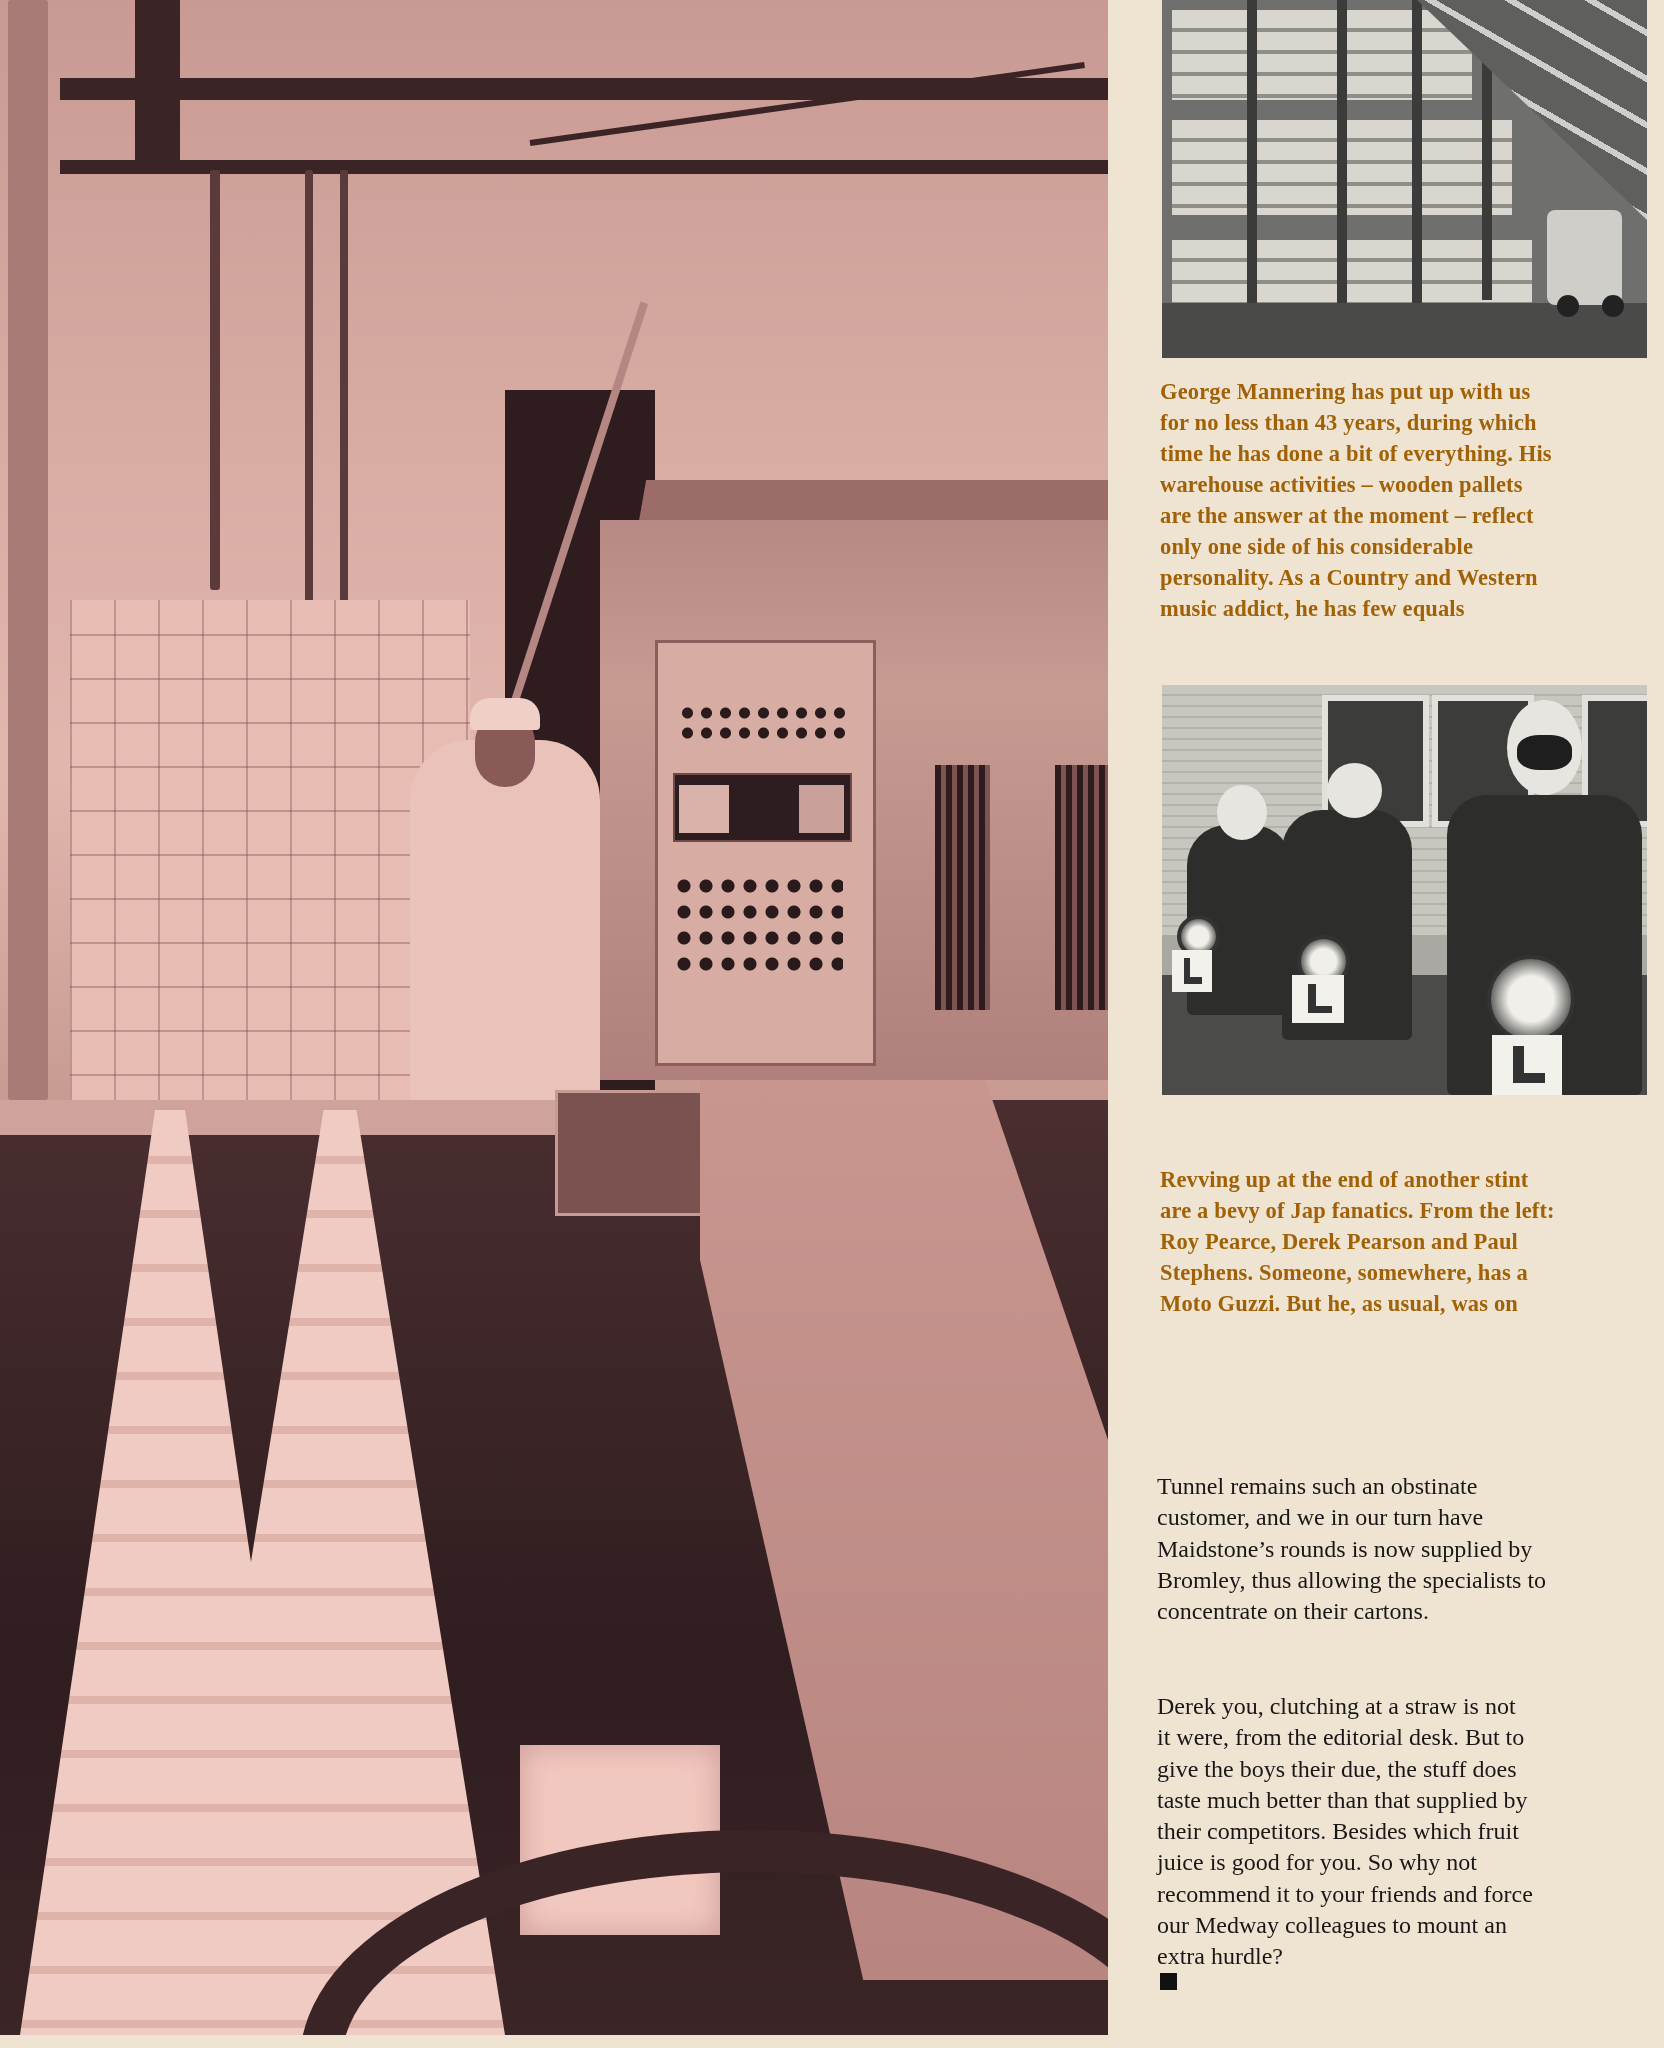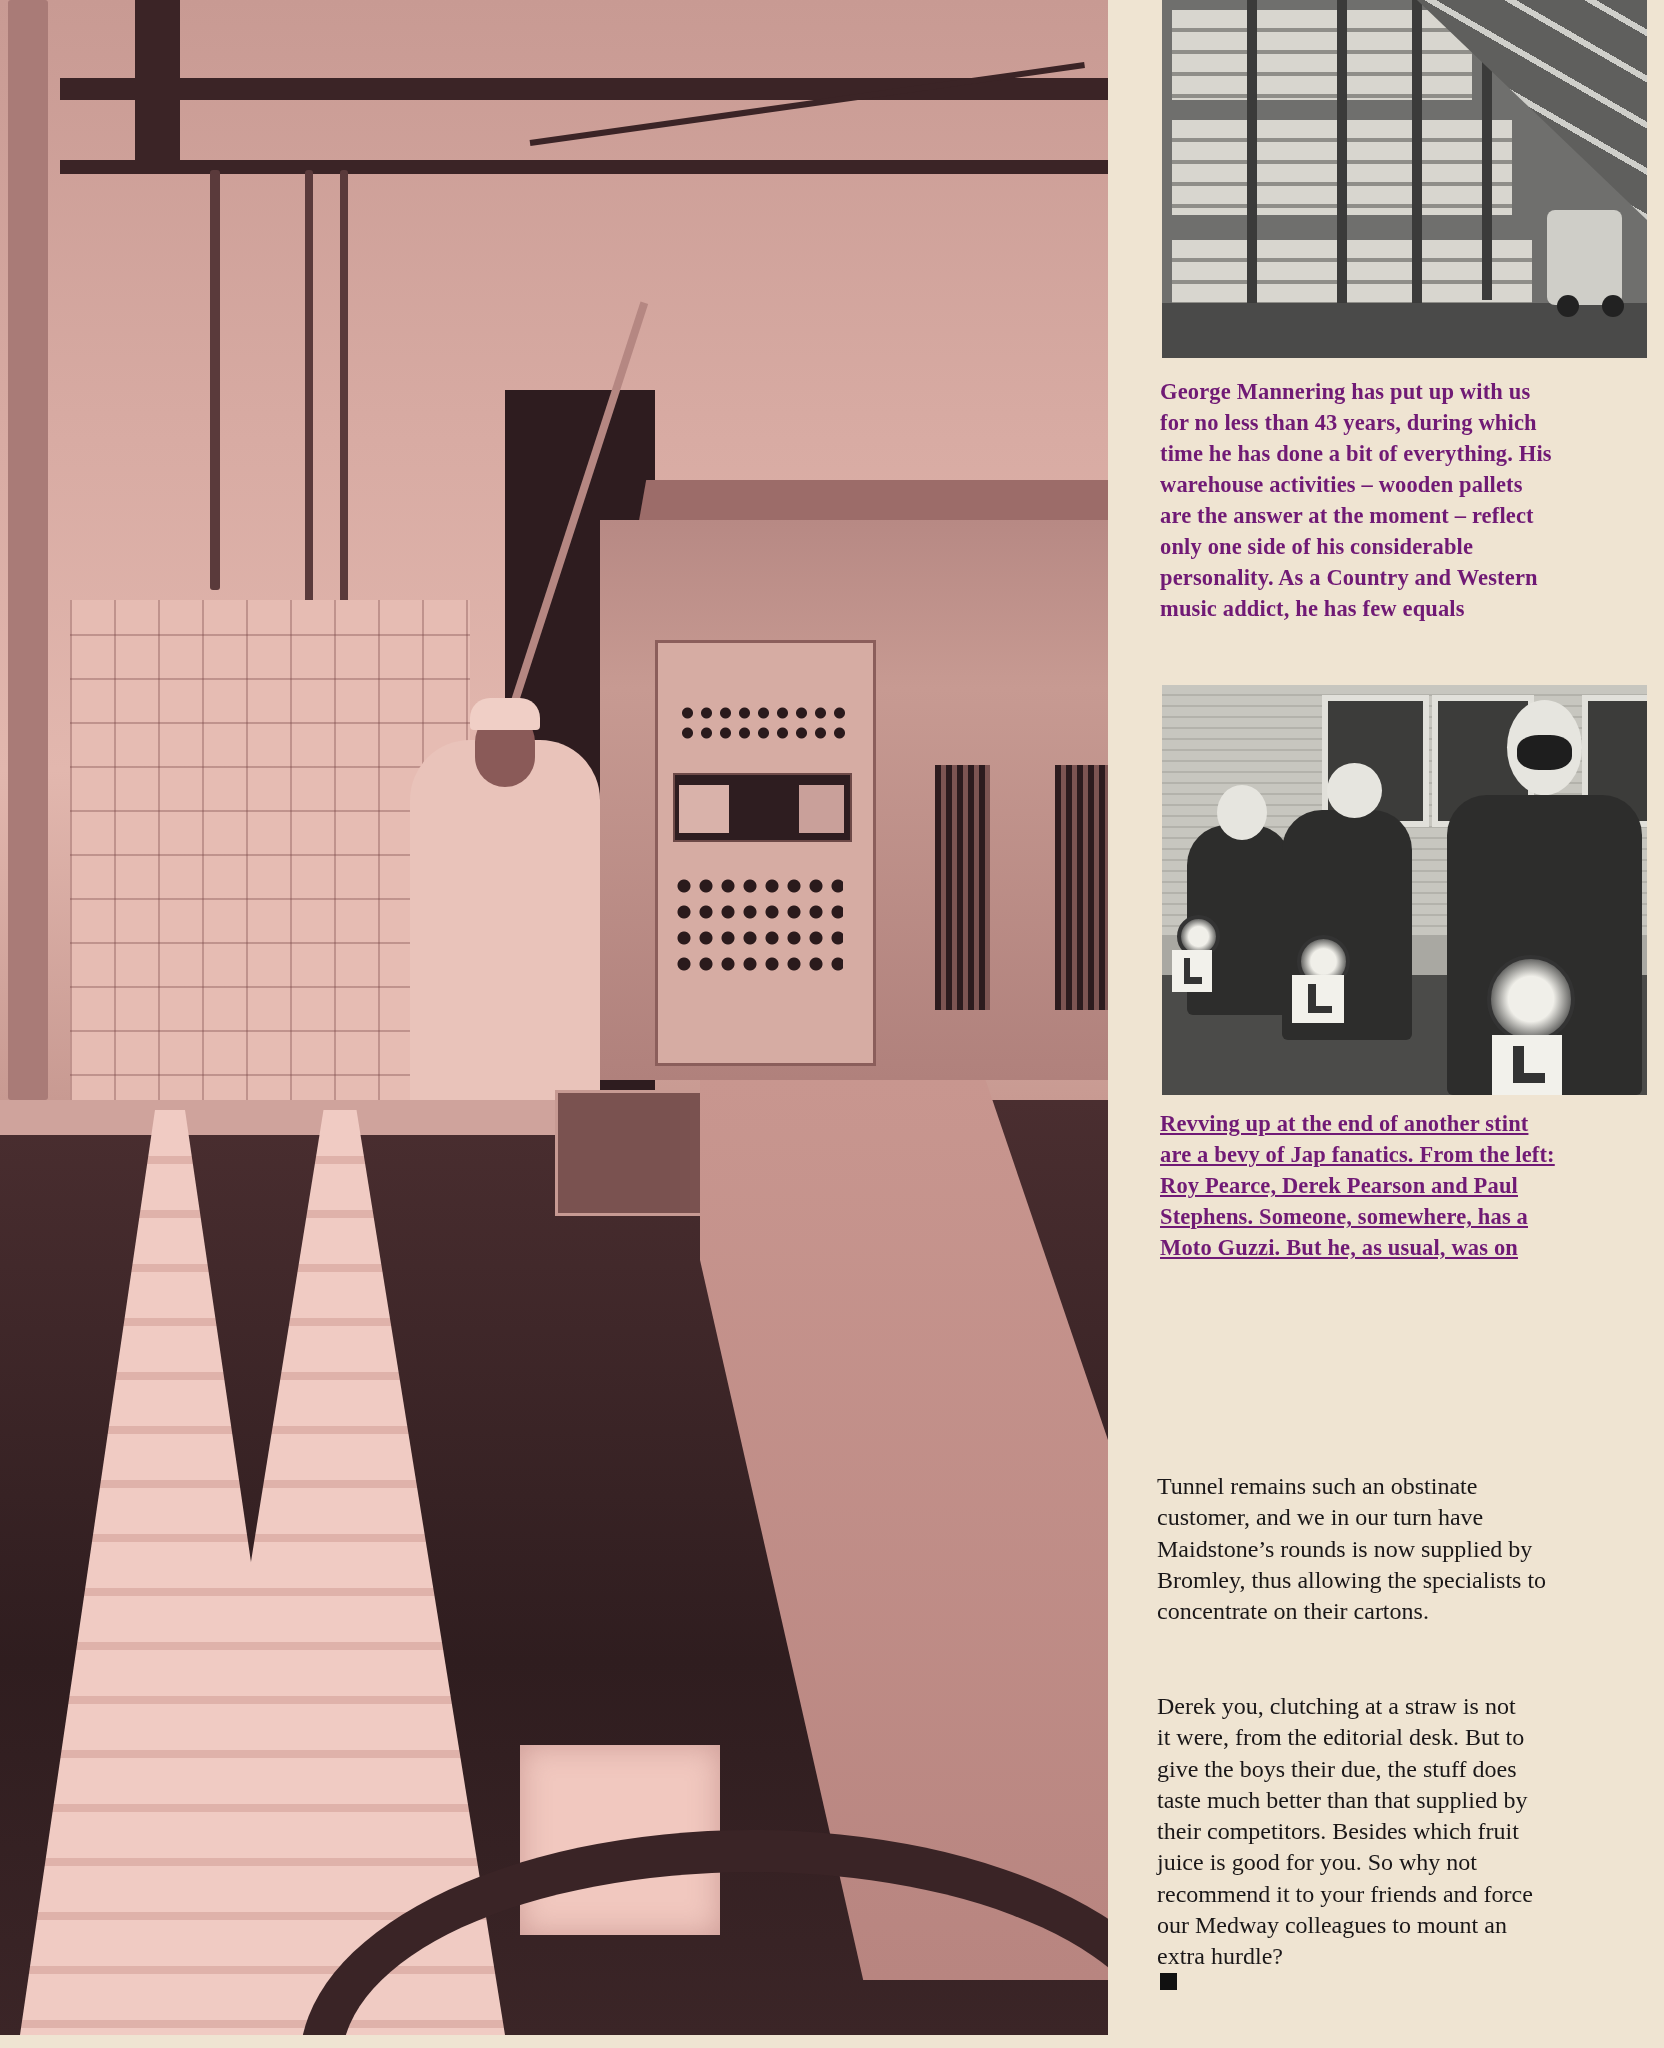--- a/index.html
+++ b/index.html
@@ -82,25 +82,25 @@
   #motorbike-photo .visor { position:absolute; background:#1e1e1e; border-radius:40%; }
   #motorbike-photo .lamp { position:absolute; border-radius:50%; background:radial-gradient(circle,#f0efe9 40%,#6a6a68 70%); border:4px solid #333; }
   #motorbike-photo .lplate { position:absolute; background:#f2f1eb; }
   #motorbike-photo .lplate::before { content:""; position:absolute; left:30%; top:18%; width:16%; height:62%; background:#333; }
   #motorbike-photo .lplate::after { content:""; position:absolute; left:30%; top:64%; width:46%; height:16%; background:#333; }
   #motorbike-photo .ground { position:absolute; left:0; bottom:0; width:485px; height:120px; background:#4b4b49; }
 
   
   .caption {
     position:absolute; left:1160px; width:500px;
-    color:#701a75; font-weight:bold; font-size:22.5px; line-height:31px; letter-spacing:.15px;
+    color:#a16207; font-weight:bold; font-size:22.5px; line-height:31px; letter-spacing:.15px;
   }
   .caption span { display:block; white-space:nowrap; }
   #caption-warehouse { top:376px; }
-  #caption-motorbike { top:1108px;text-decoration:underline; }
+  #caption-motorbike { top:1164px; }
 
   .body-text {
     position:absolute; left:1157px; width:500px;
     color:#1a1718; font-size:24px; line-height:31.3px;
   }
   .body-text span { display:block; white-space:nowrap; }
   #para-1 { top:1471px; }
   #para-2 { top:1691px; }
   .end-mark { display:inline-block; width:17px; height:17px; background:#111; vertical-align:-1px; margin-left:3px; }
 </style>

